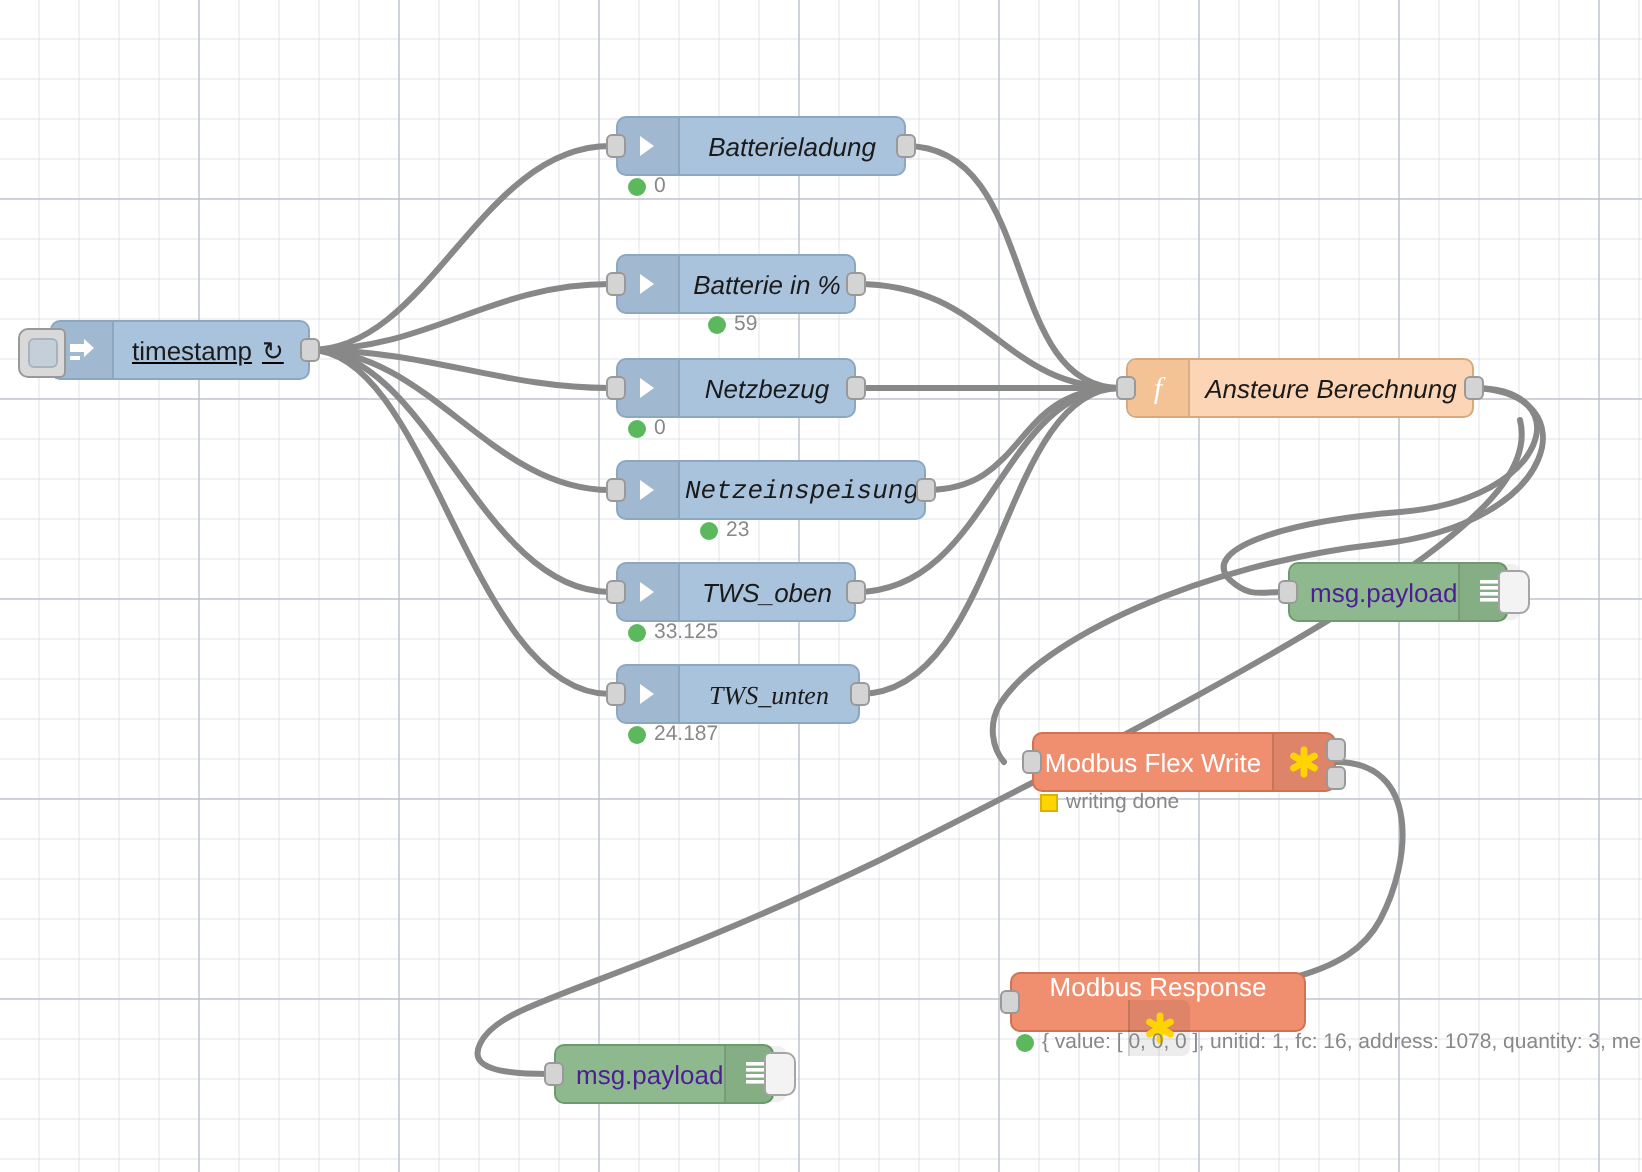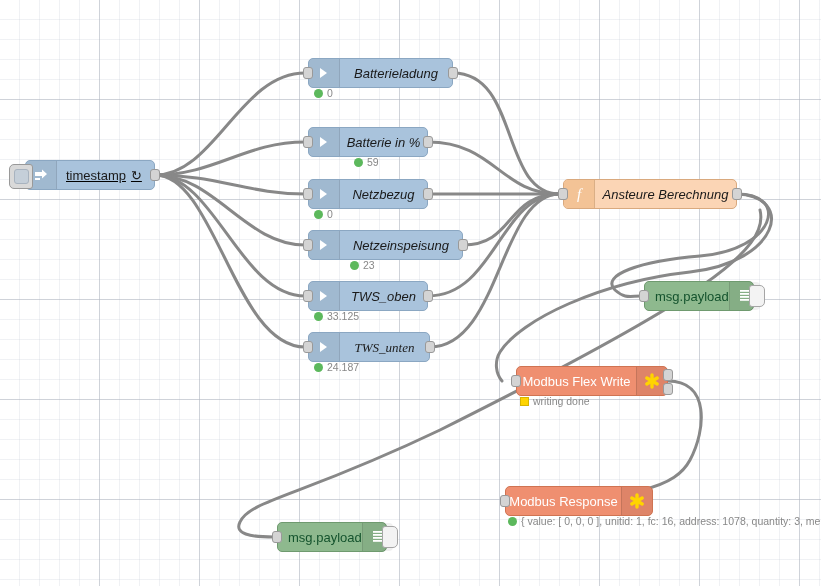--- a/index.html
+++ b/index.html
@@ -131,21 +131,21 @@
     border-color: #d9a97e;
   }
   .fn-node .icon-cell {
     background: #f3c396;
   }
   
   .debug-node {
     background: #8eb98e;
     border-color: #6f9a6f;
   }
-  .debug-node .node-label { color: #14532d; }
+  .debug-node .node-label { color: #4c1d95; }
   .debug-node .icon-cell.right { background: rgba(0,0,0,0.06); }
   .debug-tab {
     position: absolute;
     right: -12px;
     top: 3px;
     width: 16px;
     height: 22px;
     background: #f3f3f3;
     border: 1px solid #a5a5a5;
     border-radius: 3px 5px 5px 3px;
@@ -262,21 +262,21 @@
     <div class="dot dot-green"></div>
     <span class="status-text">0</span>
   </div>
 
   <div class="node inject-node" style="left:308px; top:230px; width:155px;">
     <div class="icon-cell">
       <svg width="14" height="14" viewBox="0 0 14 14">
           <path d="M3 2 L10 7 L3 12 Z" fill="#fff"></path>
         </svg>
     </div>
-    <div style="flex:1; display:flex; align-items:center; justify-content:center;">
+    <div style="flex:1; display:flex; align-items:center; justify-content:center;font-family:Liberation Mono, monospace;">
       <span class="node-label italic">Netzeinspeisung</span>
     </div>
     <div class="port" style="left:-6px; top:8px;"></div>
     <div class="port" style="right:-6px; top:8px;"></div>
   </div>
   <div class="status" style="left:314px; top:260px;padding-left:36px;">
     <div class="dot dot-green"></div>
     <span class="status-text">23</span>
   </div>
 
@@ -361,21 +361,21 @@
     </div>
     <div class="port" style="left:-6px; top:8px;"></div>
     <div class="port" style="right:-6px; top:2px;"></div>
     <div class="port" style="right:-6px; top:16px;"></div>
   </div>
   <div class="status" style="left:520px; top:396px;">
     <div class="sq"></div>
     <span class="status-text">writing done</span>
   </div>
 
-  <div class="node modbus-node" style="left:505px; top:486px; width:148px;">
+  <div class="node modbus-node" style="left:505px; top:486px; width:148px;flex-direction:column;">
     <div style="flex:1; display:flex; align-items:center; justify-content:center;">
       <span class="node-label">Modbus Response</span>
     </div>
     <div class="icon-cell right">
       <svg width="16" height="16" viewBox="0 0 16 16">
         <g stroke="#ffd400" stroke-width="3.4" stroke-linecap="round">
           <line x1="8" y1="2" x2="8" y2="14"></line>
           <line x1="2.8" y1="5" x2="13.2" y2="11"></line>
           <line x1="2.8" y1="11" x2="13.2" y2="5"></line>
         </g>

